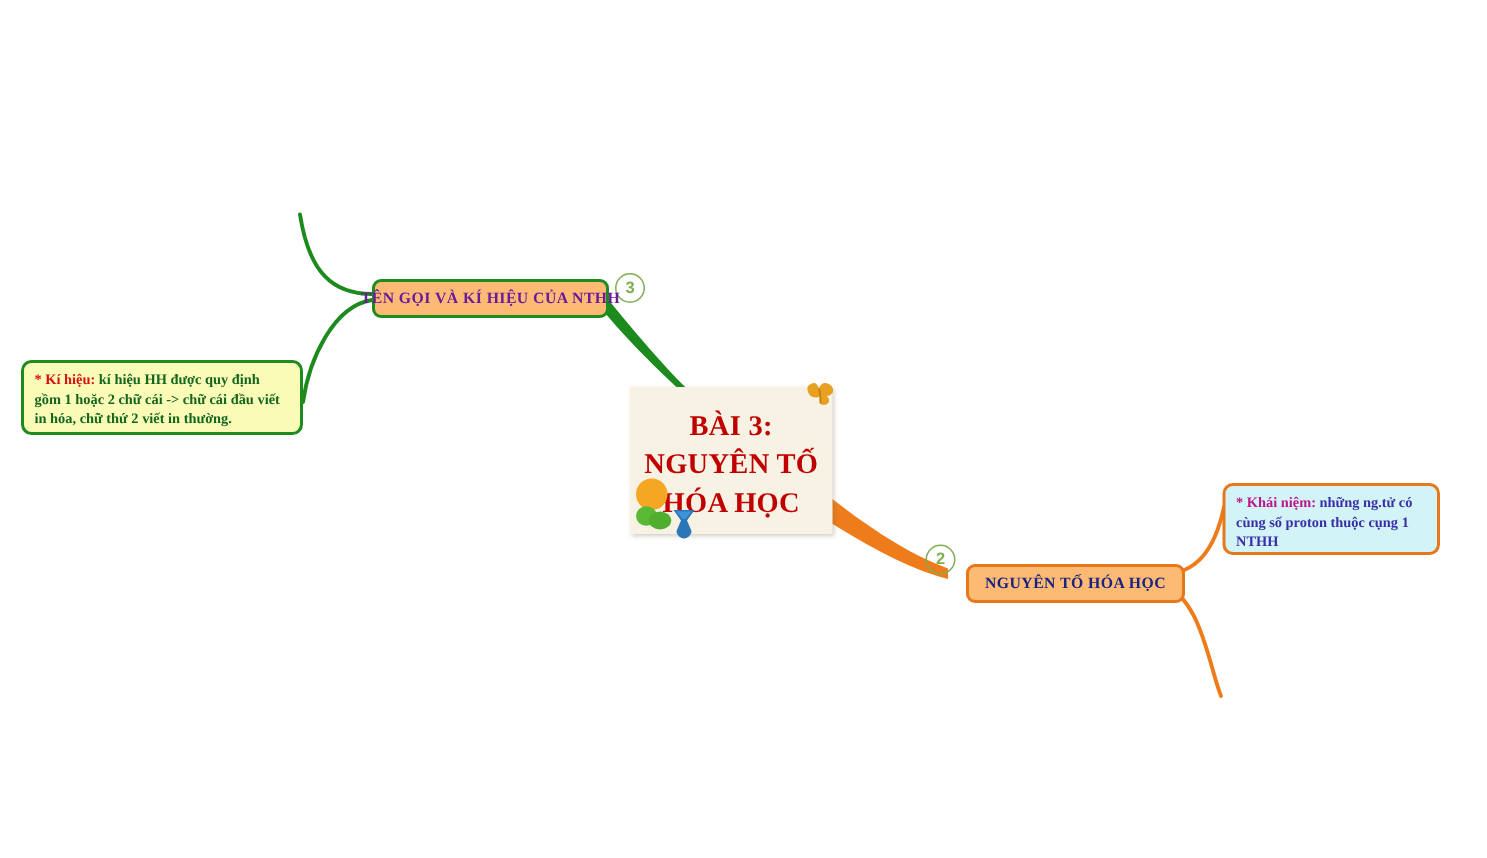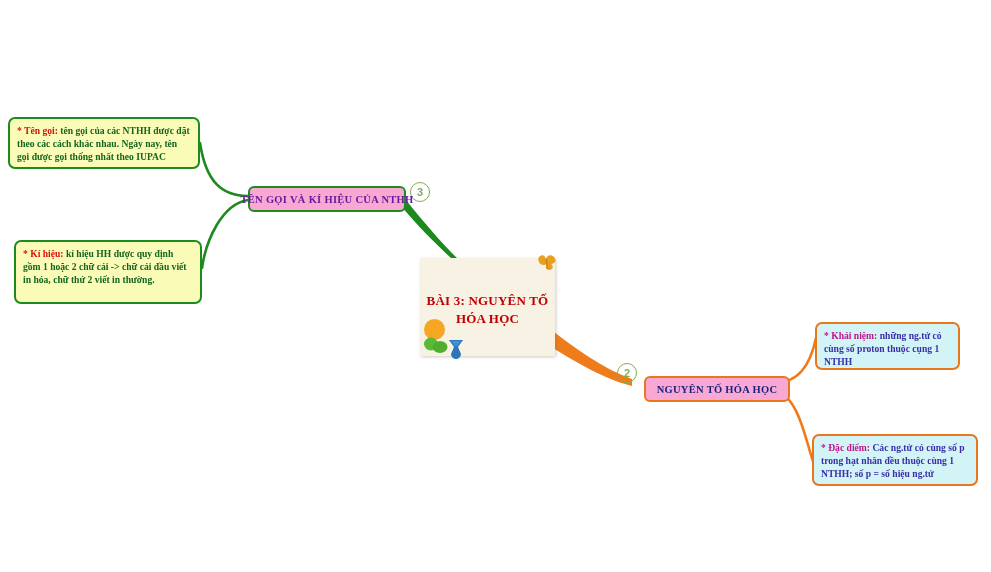--- a/index.html
+++ b/index.html
@@ -39,21 +39,21 @@
     height: 98px;
     background: #f7f2e4;
     box-shadow: 1px 1px 3px rgba(120,110,90,0.35);
     display: flex;
     align-items: center;
     justify-content: center;
   }
   .center-title {
     color: #c00000;
     font-weight: bold;
-    font-size: 13px;
+    font-size: 19px;
     line-height: 1.35;
     text-align: center;
     letter-spacing: 0.2px;
     padding: 0 6px;
     margin-top: 6px;
   }
 
   
   .pin {
     position: absolute;
@@ -81,21 +81,21 @@
   .leaf-green {
     left: 423px;
     top: 335px;
     width: 26px;
     height: 20px;
   }
 
   
   .label-box {
     position: absolute;
-    background: #f9a8d4;
+    background: #fdba74;
     border-radius: 6px;
     font-weight: bold;
     font-size: 10.5px;
     letter-spacing: 0.3px;
     display: flex;
     align-items: center;
     justify-content: center;
     text-align: center;
     white-space: nowrap;
   }
@@ -153,21 +153,21 @@
   }
   .leaf-cyan-box {
     background: #d2f4f6;
     border: 2px solid #e8761b;
     color: #3b2ea8;
   }
   .leaf-box .tag { color: #d81010; }
   .leaf-cyan-box .tag { color: #c0148c; }
 
   .box-tengoi  { left: 8px;   top: 117px; width: 192px; height: 52px; }
-  .box-kihieu  { left: 14px;  top: 240px; width: 188px; height: 64px; }
+  .box-kihieu  { left: 14px;  top: 240px; width: 188px; height: 50px; }
   .box-khainiem{ left: 815px; top: 314px; width: 145px; height: 48px; margin-top: 8px; }
   .box-dacdiem { left: 812px; top: 434px; width: 166px; height: 52px; }
 </style>
 </head>
 <body>
 
 <div id="canvas">
 
   <svg id="branch-svg" viewBox="0 0 991 572" xmlns="http://www.w3.org/2000/svg">
 
@@ -205,35 +205,29 @@
     <path d="M3 2 L17 2 L12 9 L15 16 C15 19 12 21 10 21 C8 21 5 19 5 16 L8 9 Z" fill="#2a76b8"></path>
     <path d="M5 3 L15 3 L11 8 L9 8 Z" fill="#3e92d6"></path>
   </svg>
 
   <div class="num-badge num-3">3</div>
 
   <div class="label-box label-green">
     <span>TÊN GỌI VÀ KÍ HIỆU CỦA NTHH</span>
   </div>
 
-  <div class="leaf-box leaf-green-box box-tengoi">
-    <span class="tag">* Tên gọi:</span><span> tên gọi của các NTHH được đặt theo các cách khác nhau. Ngày nay, tên gọi được gọi thống nhất theo IUPAC</span>
-  </div>
 
   <div class="leaf-box leaf-green-box box-kihieu">
     <span class="tag">* Kí hiệu:</span><span> kí hiệu HH được quy định gồm 1 hoặc 2 chữ cái -&gt; chữ cái đầu viết in hóa, chữ thứ 2 viết in thường.</span>
   </div>
 
   <div class="num-badge num-2">2</div>
 
   <div class="label-box label-orange">
     <span>NGUYÊN TỐ HÓA HỌC</span>
   </div>
 
   <div class="leaf-box leaf-cyan-box box-khainiem">
     <span class="tag">* Khái niệm:</span><span> những ng.tử có cùng số proton thuộc cụng 1 NTHH</span>
   </div>
 
-  <div class="leaf-box leaf-cyan-box box-dacdiem">
-    <span class="tag">* Đặc điểm:</span><span> Các ng.tử có cùng số p trong hạt nhân đều thuộc cùng 1 NTHH; số p = số hiệu ng.tử</span>
-  </div>
 
 </div>
 
 </body></html>

